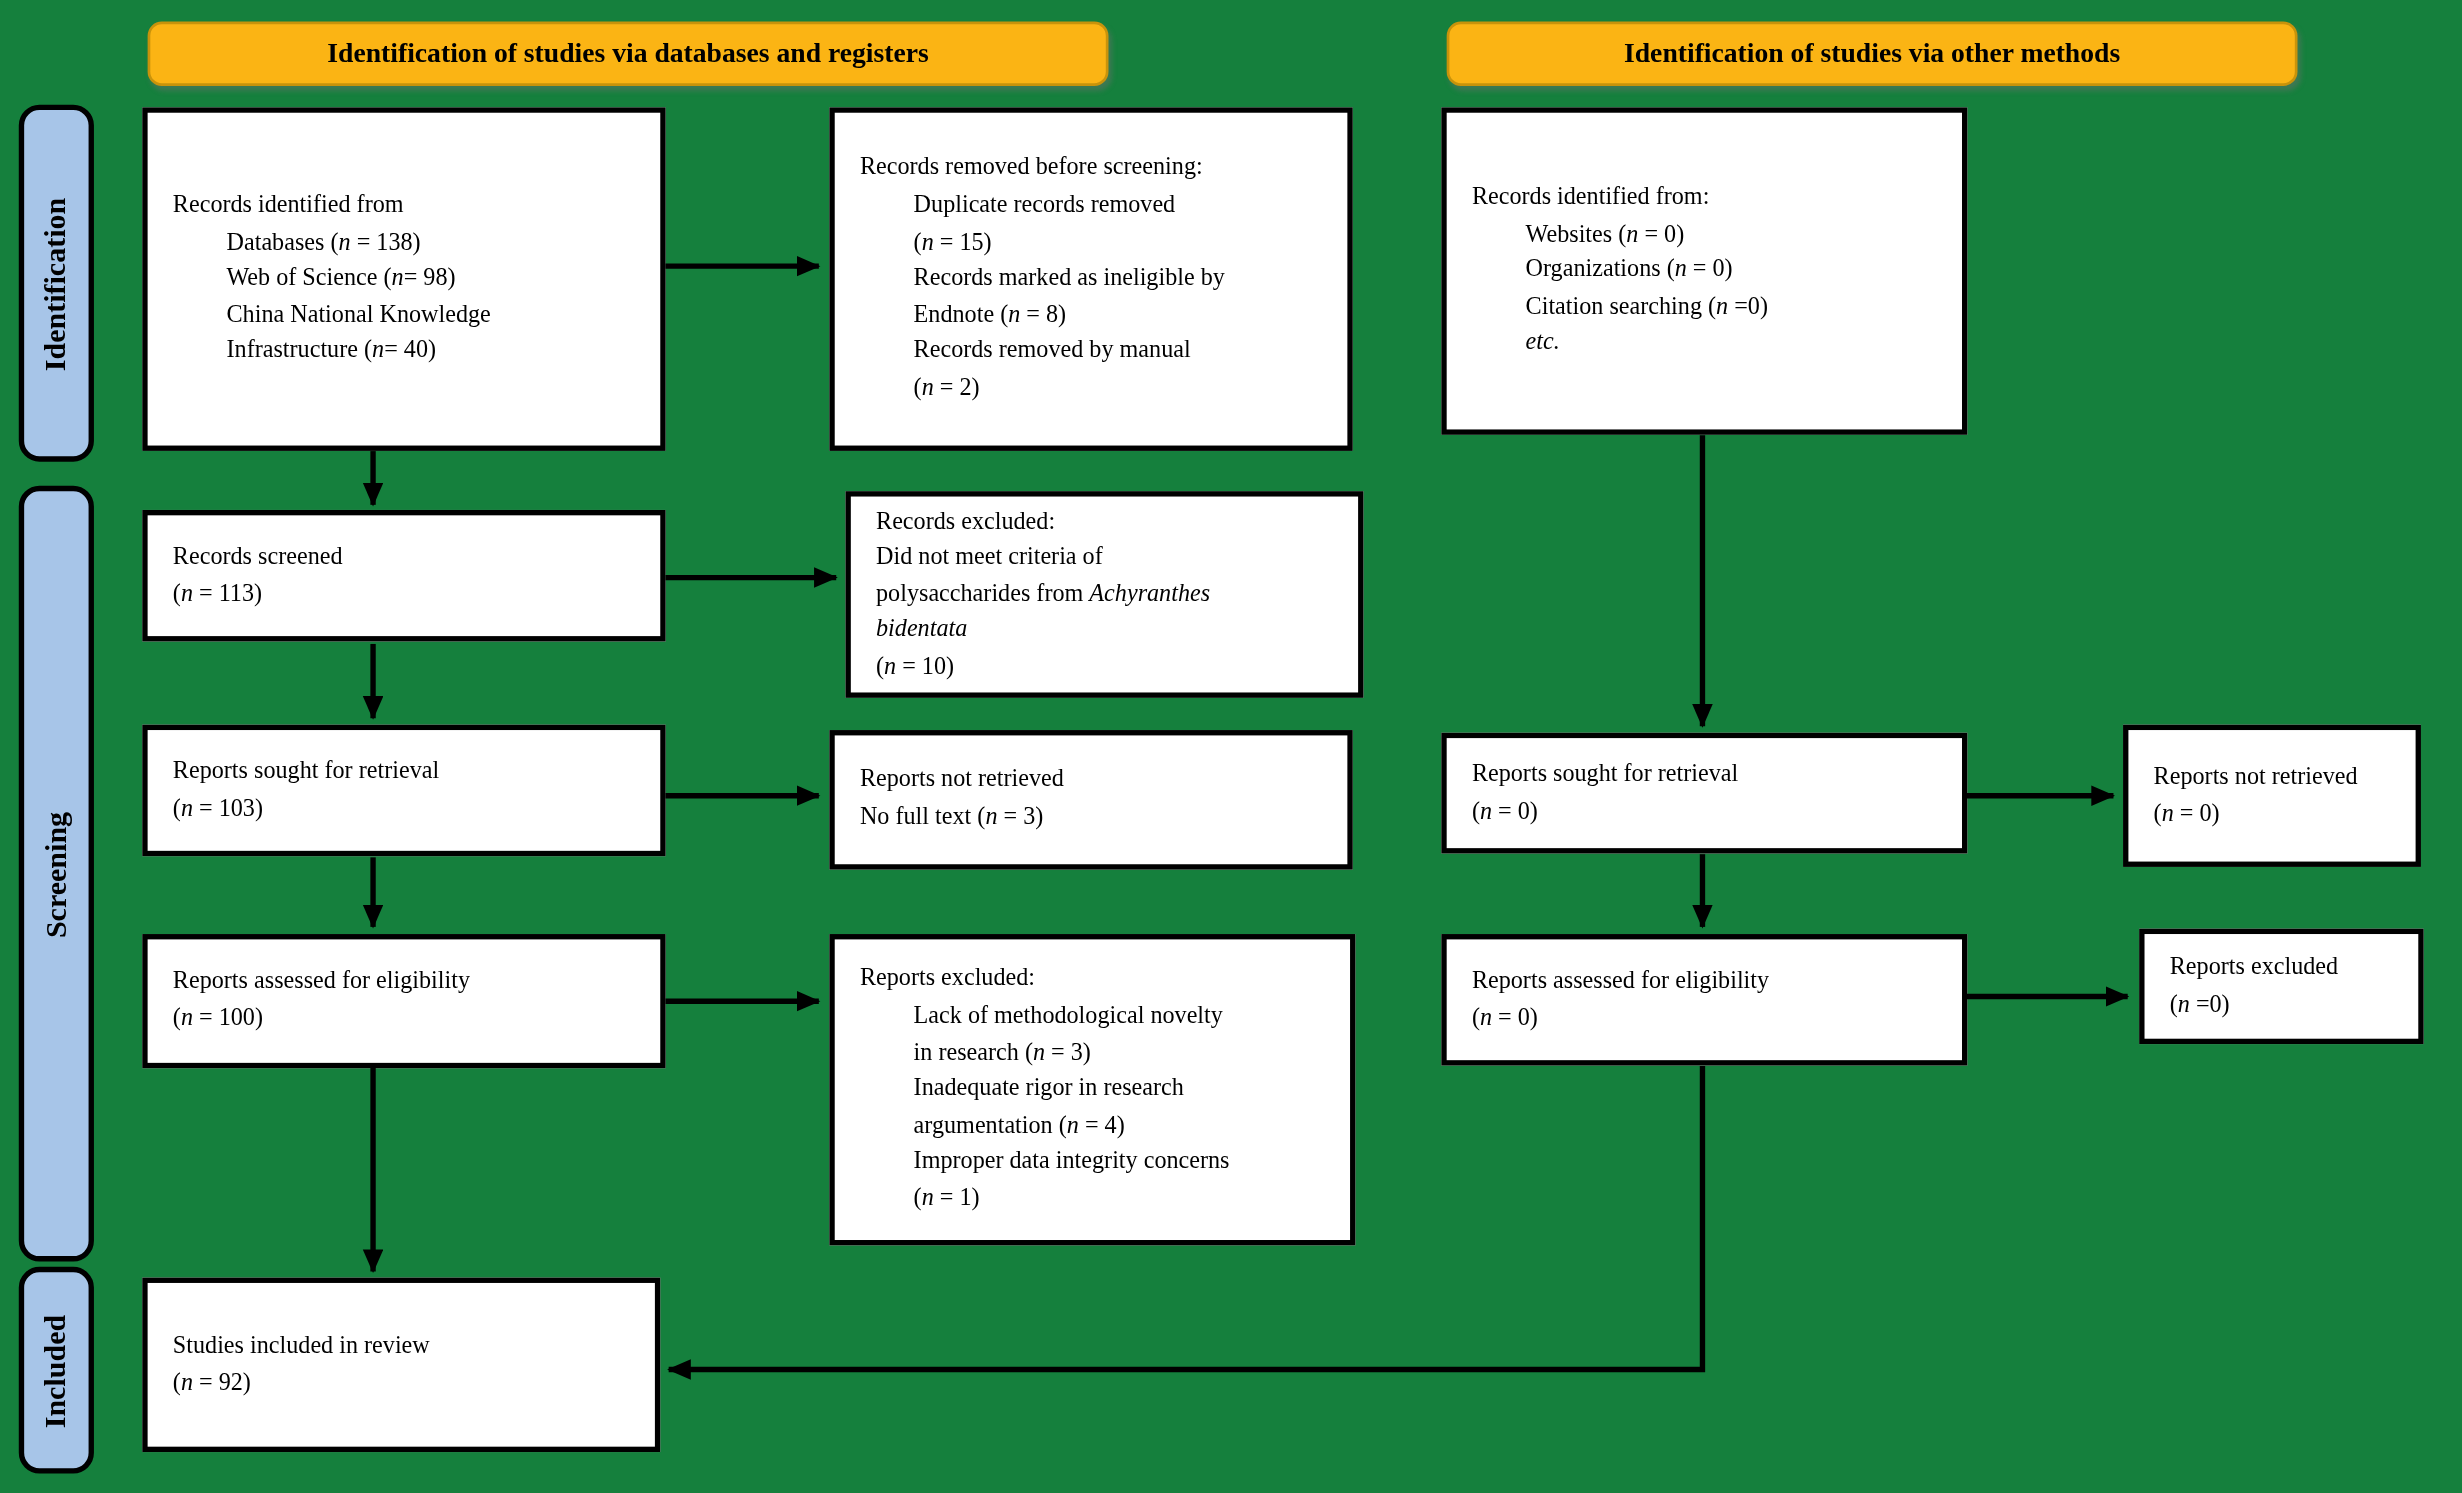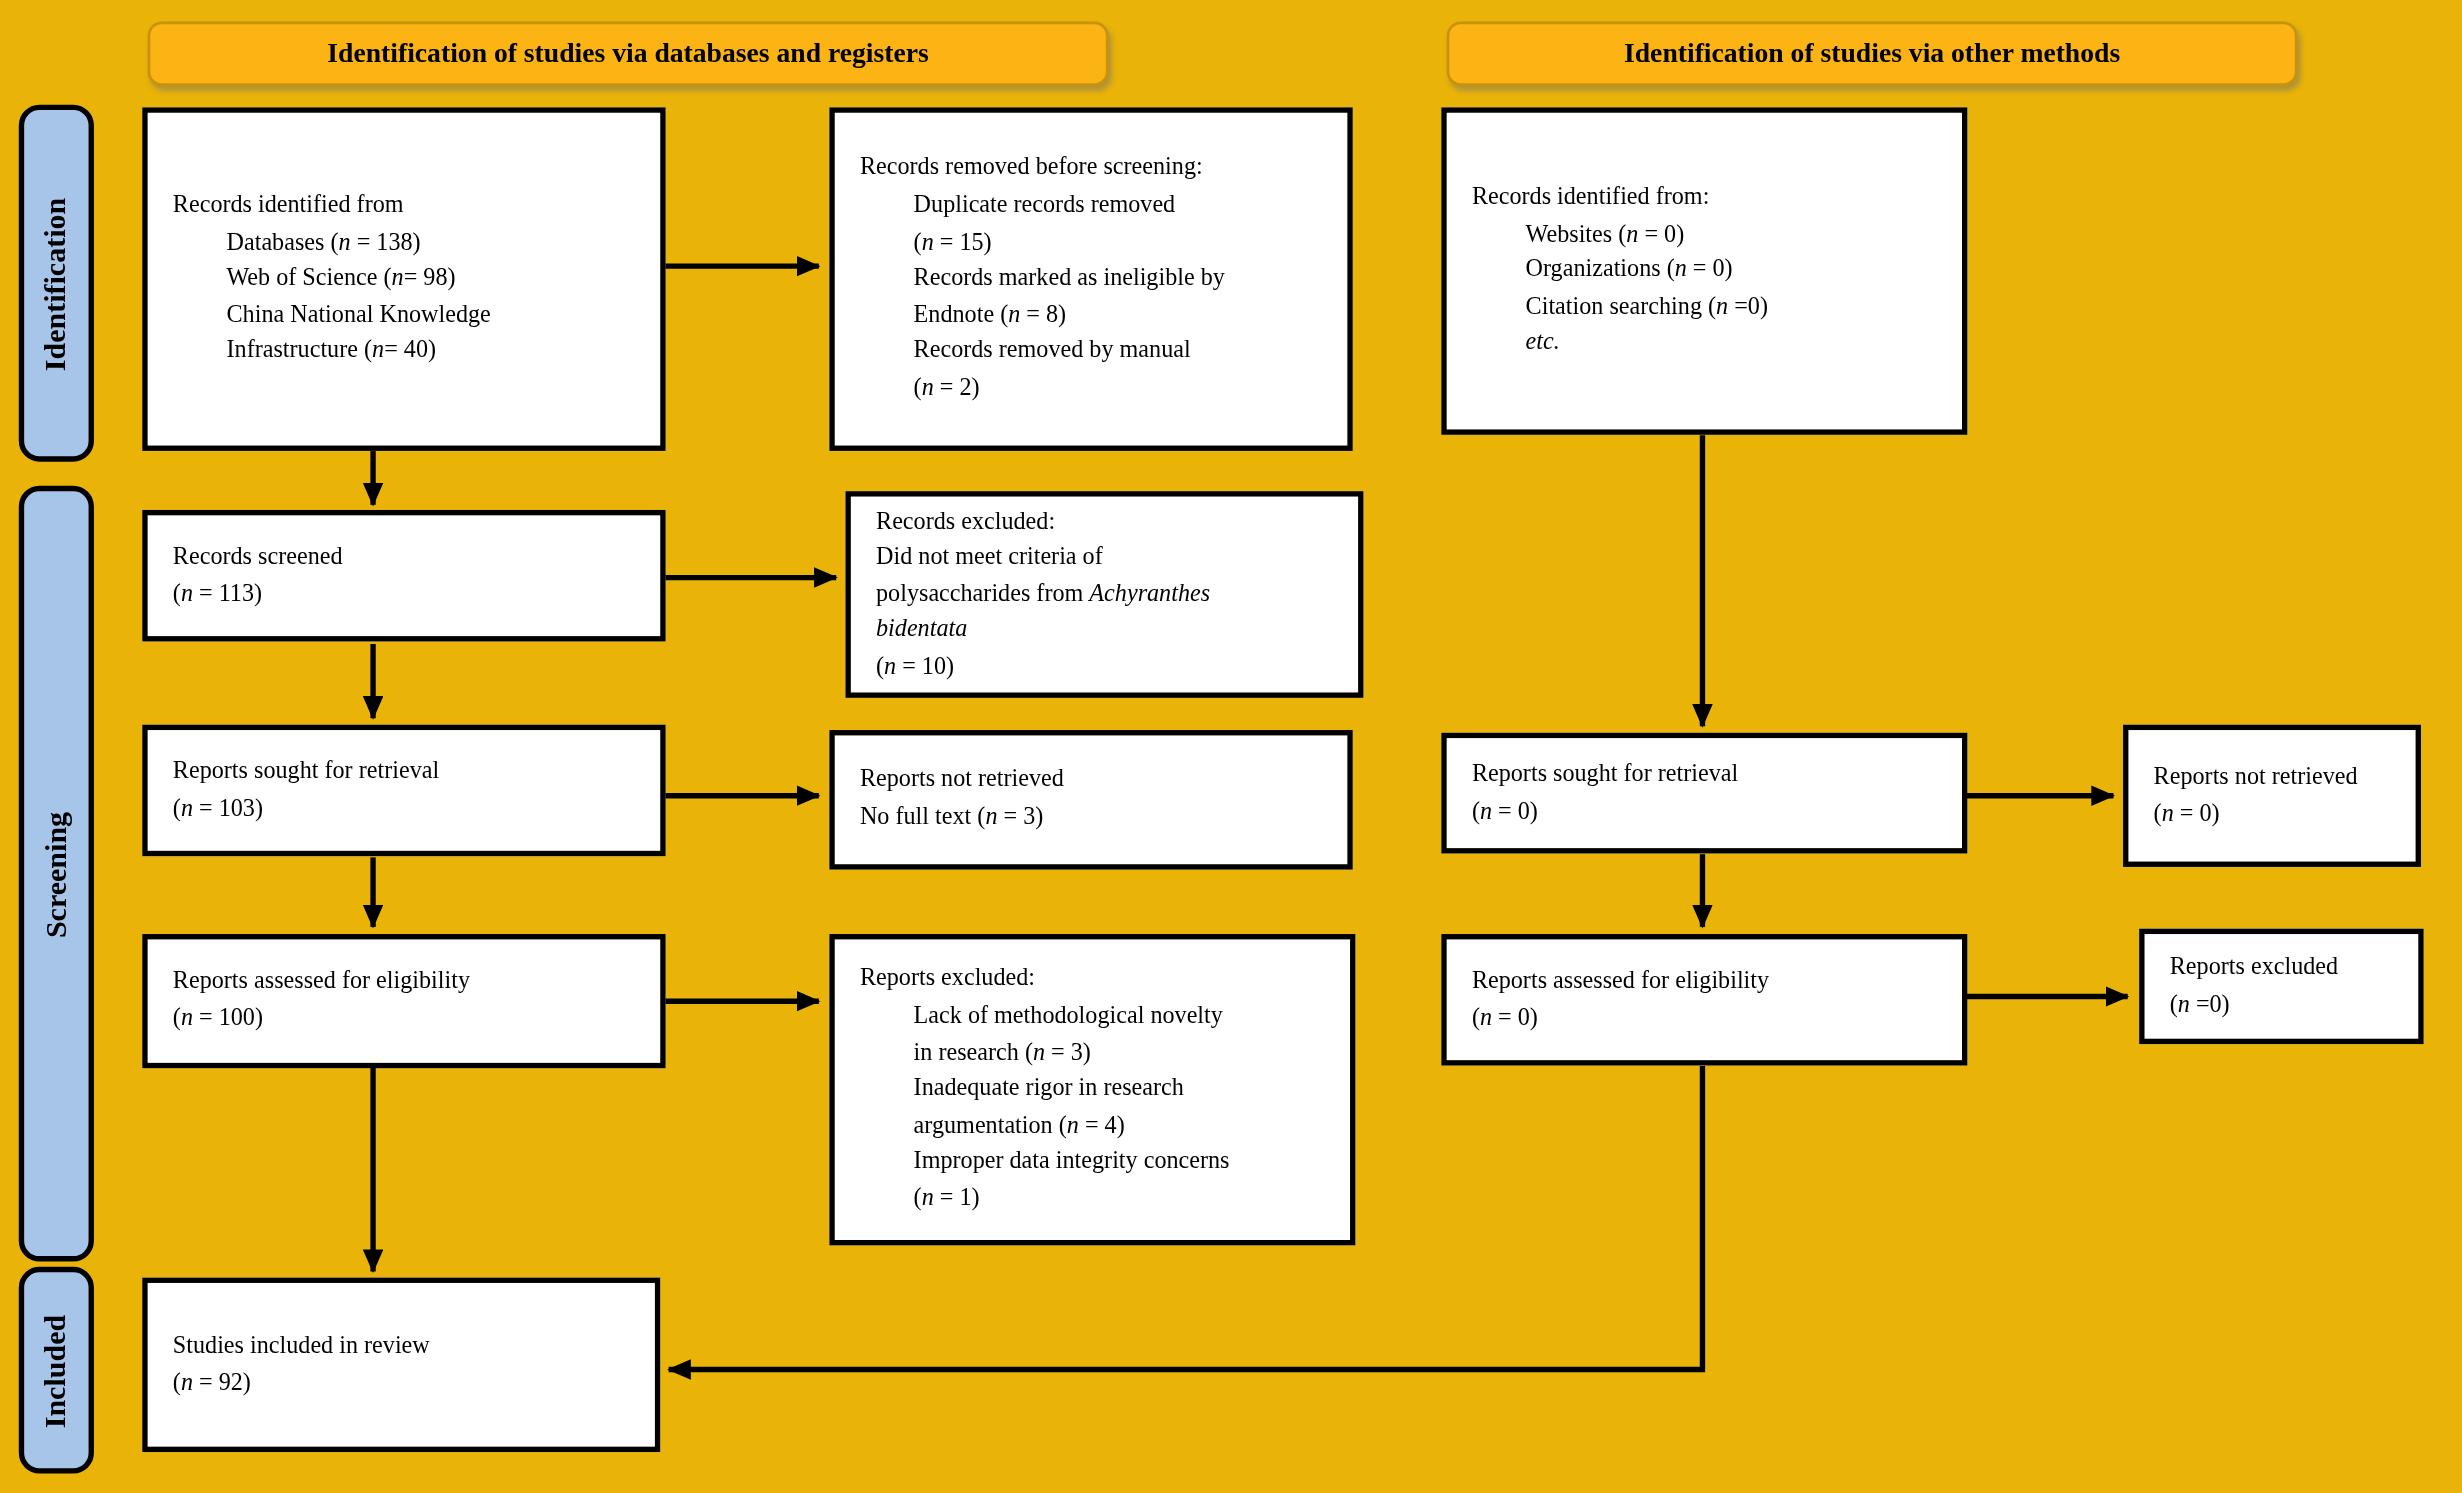--- a/index.html
+++ b/index.html
@@ -5,21 +5,21 @@
   html, body {
     margin: 0;
     padding: 0;
     background: #ffffff;
     overflow: hidden;
   }
   #viewport {
     position: relative;
     width: 2462px;
     height: 1494px;
-    background: #eab308;
+    background: #15803d;
     overflow: hidden;
   }
   #stage {
     position: absolute;
     top: 0; left: 0;
     width: 917px;
     height: 557px;
     transform: scale(2.684);
     transform-origin: top left;
     font-family: "Liberation Serif", "DejaVu Serif", serif;

